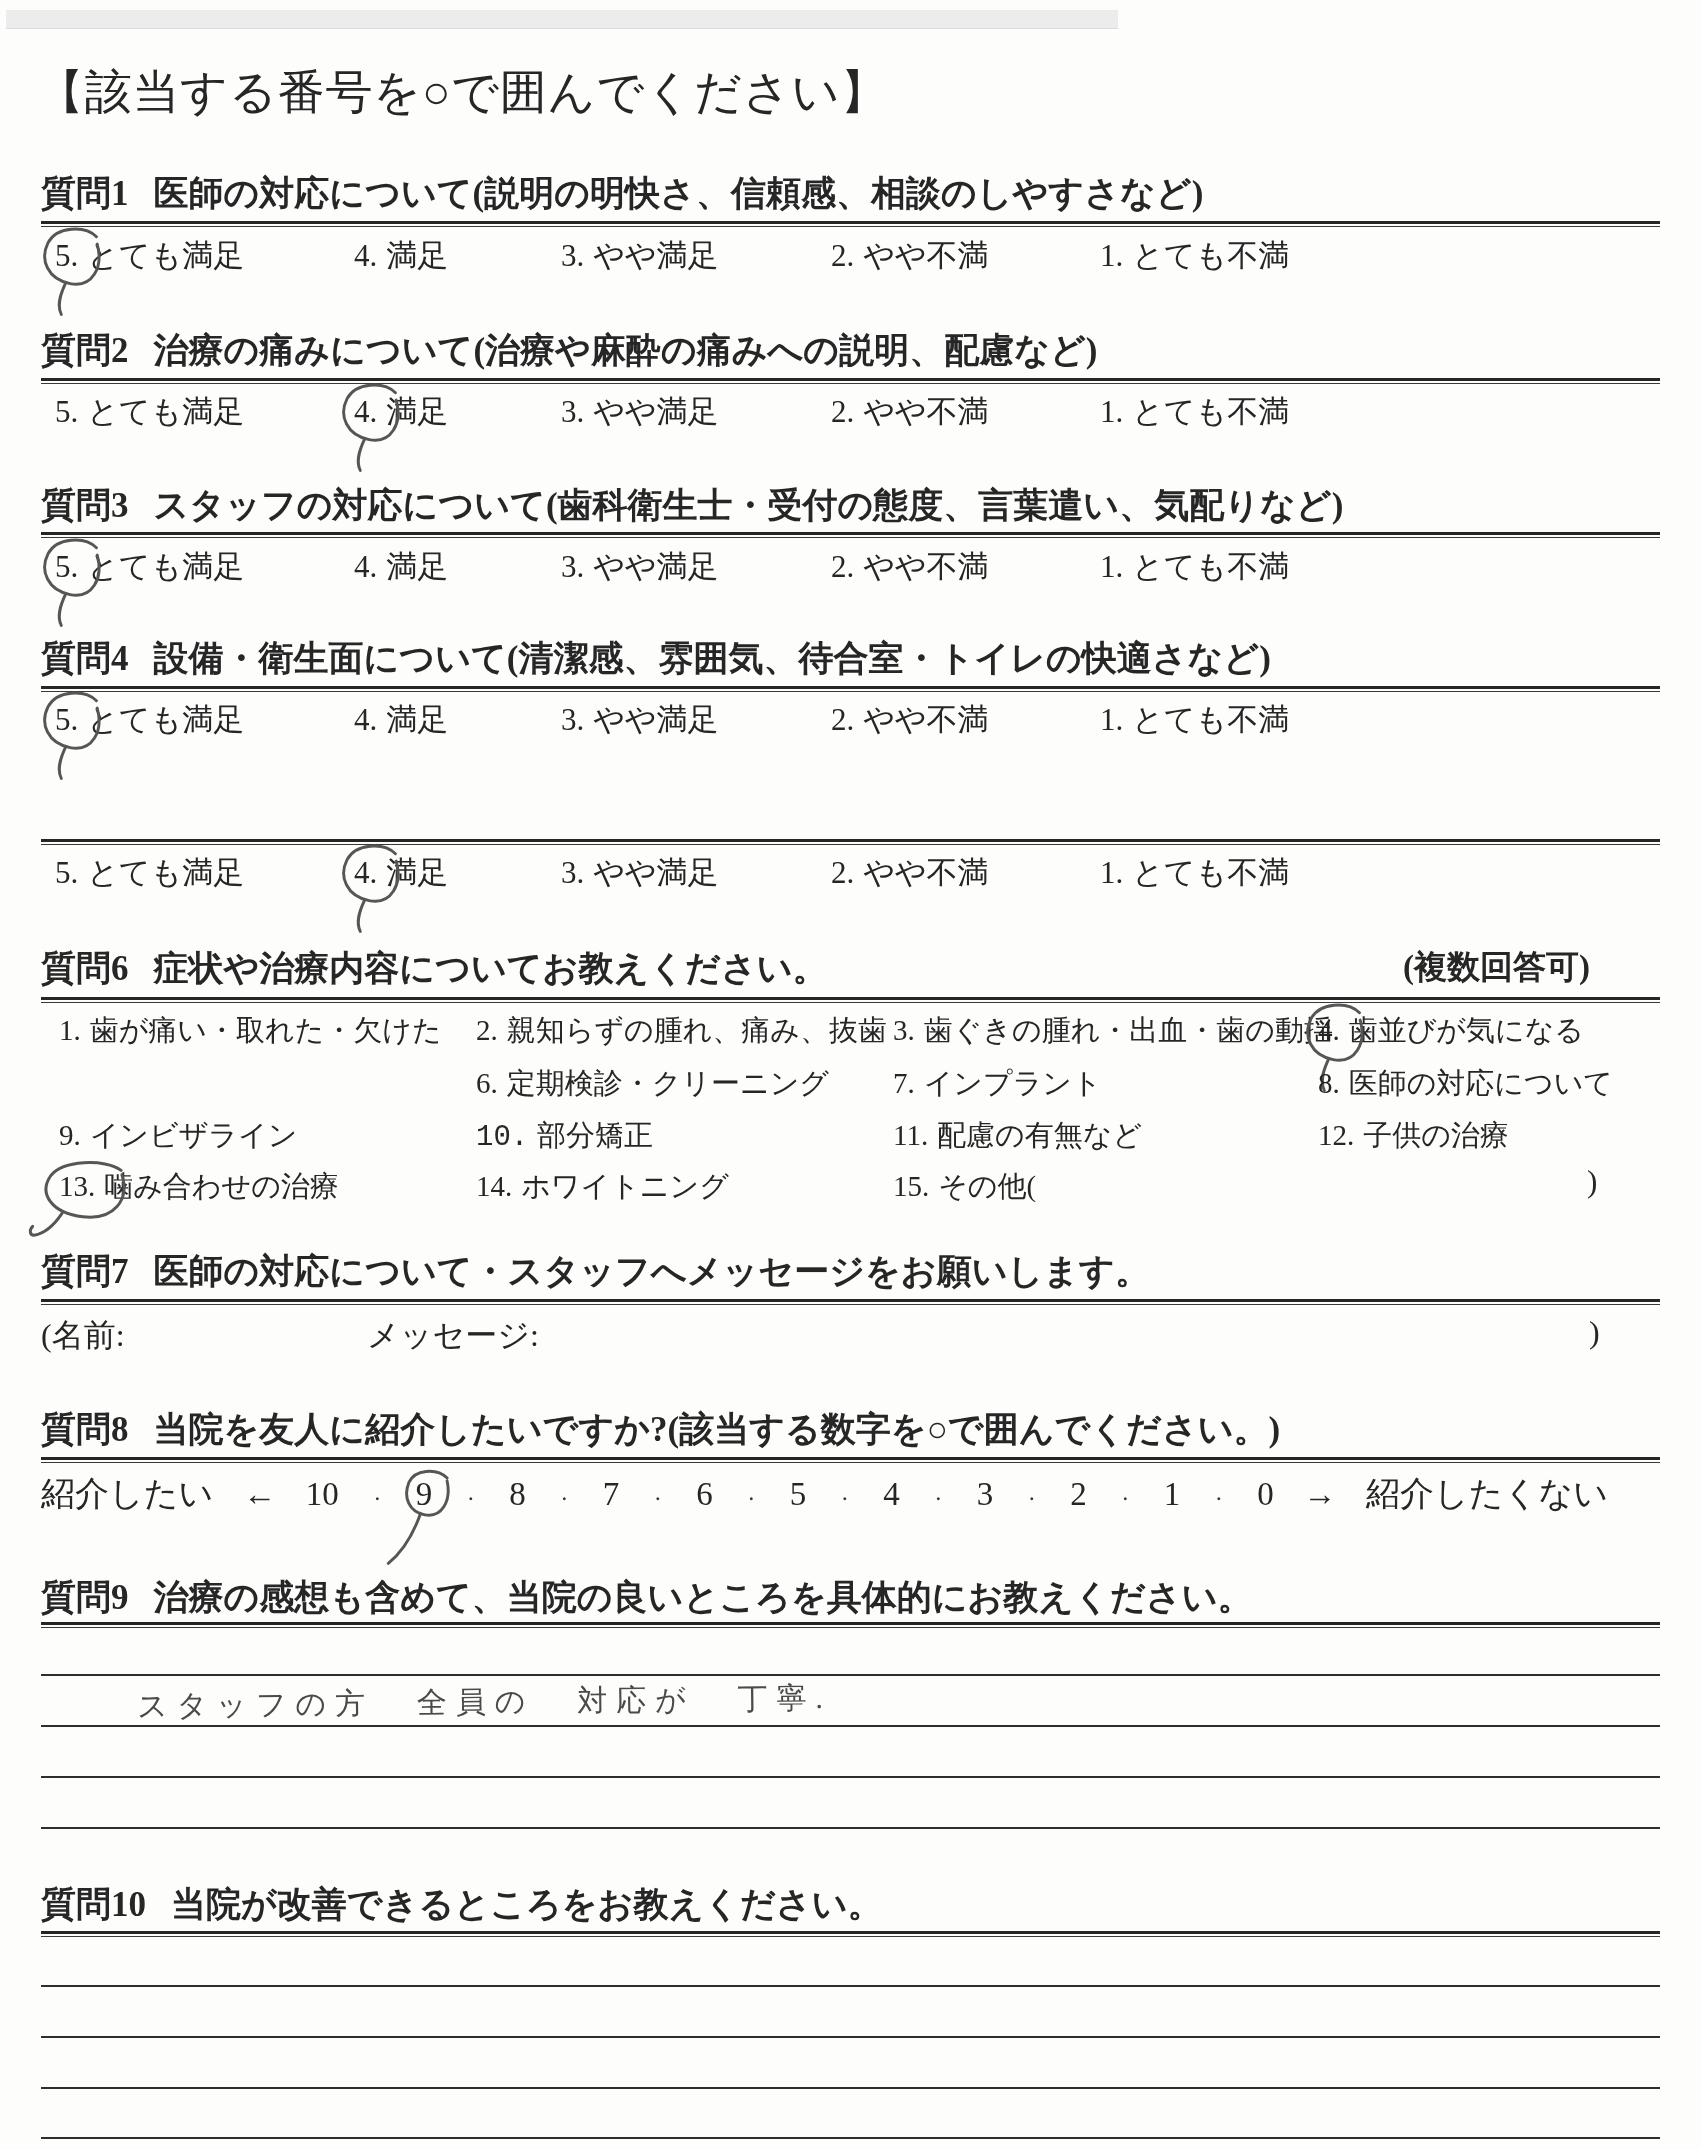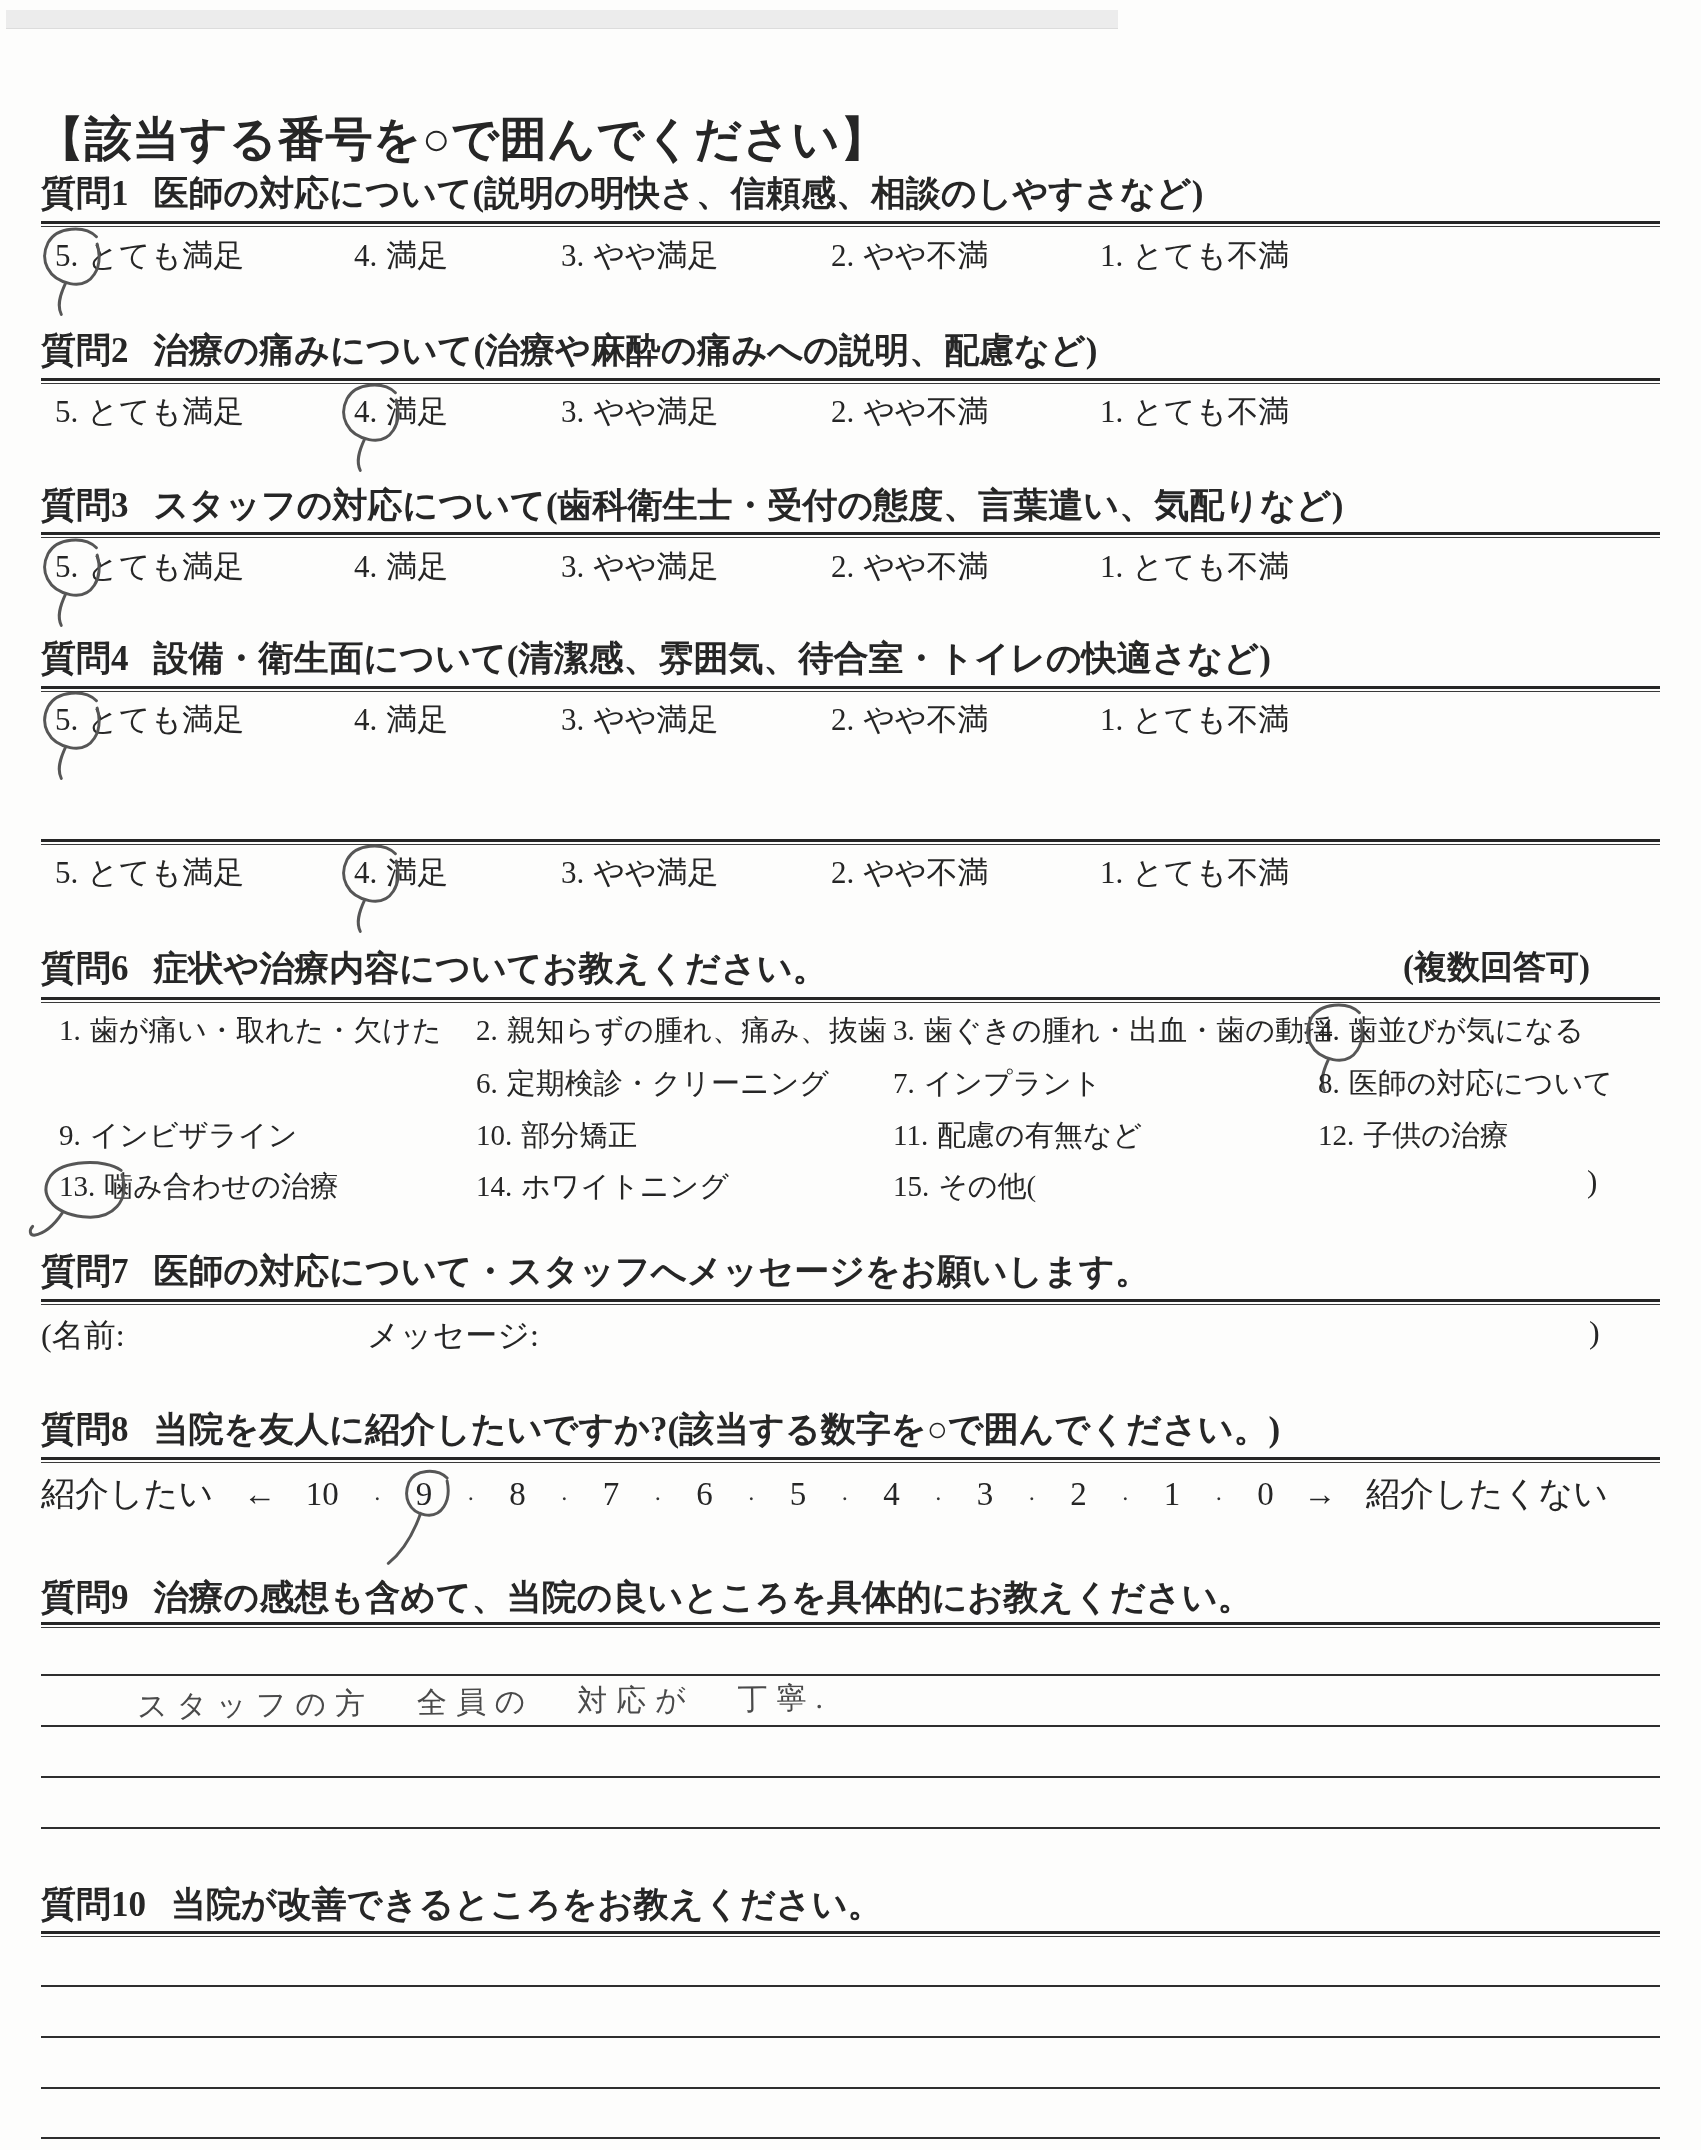--- a/index.html
+++ b/index.html
@@ -3,22 +3,22 @@
 <meta charset="utf-8">
 <style>
   html,body{margin:0;padding:0;background:#9a9a9a;}
   .page{
     position:relative;width:1701px;height:2151px;background:#fdfdfc;
     font-family:"Liberation Serif","DejaVu Serif",serif;color:#262626;
     overflow:hidden;margin:0 auto;
   }
   .scan-strip{position:absolute;left:5.9px;top:10.3px;width:1112px;height:17.7px;
     background:#ececec;border-bottom:1.5px solid #dcdcdc;}
-  .doc-title{position:absolute;left:37px;top:61px;font-size:47px;font-weight:700;
-    letter-spacing:0.7px;white-space:nowrap;margin-top:47px;}
+  .doc-title{position:absolute;left:37px;top:61px;font-size:47px;font-weight:400;
+    letter-spacing:0.7px;white-space:nowrap;}
   .q-heading{position:absolute;left:41px;font-size:35px;font-weight:600;white-space:nowrap;}
   .q-label{margin-right:25px;}
   .q-note{position:absolute;right:111px;font-size:33px;font-weight:600;}
   .rule{position:absolute;left:41px;width:1619px;height:2.2px;
     border-top:3px solid #262626;border-bottom:1.5px solid #3a3a3a;}
   .opts{position:absolute;left:0;top:0;width:1698px;height:52px;}
   .opt{position:absolute;font-size:31px;white-space:nowrap;}
   .opt .num{position:relative;display:inline-block;margin-right:8.9px;}
   .q6-grid .opt{font-size:29px;}
   .fields-row{position:absolute;width:1701px;font-size:32px;}
@@ -119,21 +119,21 @@
       <span class="opt" style="left: 59px; top: 1011px;"><span class="num">1.</span><span class="lbl">歯が痛い・取れた・欠けた</span></span>
       <span class="opt" style="left: 476px; top: 1011px;"><span class="num">2.</span><span class="lbl">親知らずの腫れ、痛み、抜歯</span></span>
       <span class="opt" style="left: 893px; top: 1011px;"><span class="num">3.</span><span class="lbl">歯ぐきの腫れ・出血・歯の動揺</span></span>
       <span class="opt" style="left: 1318px; top: 1011px;"><span class="num">4.<svg class="hand-circle" width="68" height="63" viewBox="0 0 92 86" style="left: -16px; top: -13.3px;">
             <path d="M78,16 C62,0 24,2 12,24 C0,48 12,74 42,80 C72,86 88,58 79,26 M36,79 C28,96 24,110 30,122"></path>
           </svg></span><span class="lbl">歯並びが気になる</span></span>
       <span class="opt" style="left: 476px; top: 1064px;"><span class="num">6.</span><span class="lbl">定期検診・クリーニング</span></span>
       <span class="opt" style="left: 893px; top: 1064px;"><span class="num">7.</span><span class="lbl">インプラント</span></span>
       <span class="opt" style="left: 1318px; top: 1064px;"><span class="num">8.</span><span class="lbl">医師の対応について</span></span>
       <span class="opt" style="left: 59px; top: 1116px;"><span class="num">9.</span><span class="lbl">インビザライン</span></span>
-      <span class="opt" style="left: 476px; top: 1116px;"><span class="num">10.</span><span class="lbl">部分矯正</span></span>
+      <span class="opt" style="left: 476px; top: 1116px; font-family: Liberation Mono, monospace;"><span class="num">10.</span><span class="lbl">部分矯正</span></span>
       <span class="opt" style="left: 893px; top: 1116px;"><span class="num">11.</span><span class="lbl">配慮の有無など</span></span>
       <span class="opt" style="left: 1318px; top: 1116px;"><span class="num">12.</span><span class="lbl">子供の治療</span></span>
       <span class="opt" style="left: 59px; top: 1167px;"><span class="num">13.<svg class="hand-circle" width="93" height="59" viewBox="0 0 126 80" style="left: -19px; top: -10.3px;">
             <path d="M110,14 C88,-2 30,0 14,22 C-2,46 16,72 58,77 C100,82 122,54 111,20 M30,72 C18,90 4,100 -8,102 C-14,102 -15,95 -10,90"></path>
           </svg></span><span class="lbl">噛み合わせの治療</span></span>
       <span class="opt" style="left: 476px; top: 1167px;"><span class="num">14.</span><span class="lbl">ホワイトニング</span></span>
       <span class="opt" style="left: 893px; top: 1167px;"><span class="num">15.</span><span class="lbl">その他(</span></span>
     </div>
   <span style="position:absolute;left:1587px;top:1164px;font-size:31px;">)</span>
 

